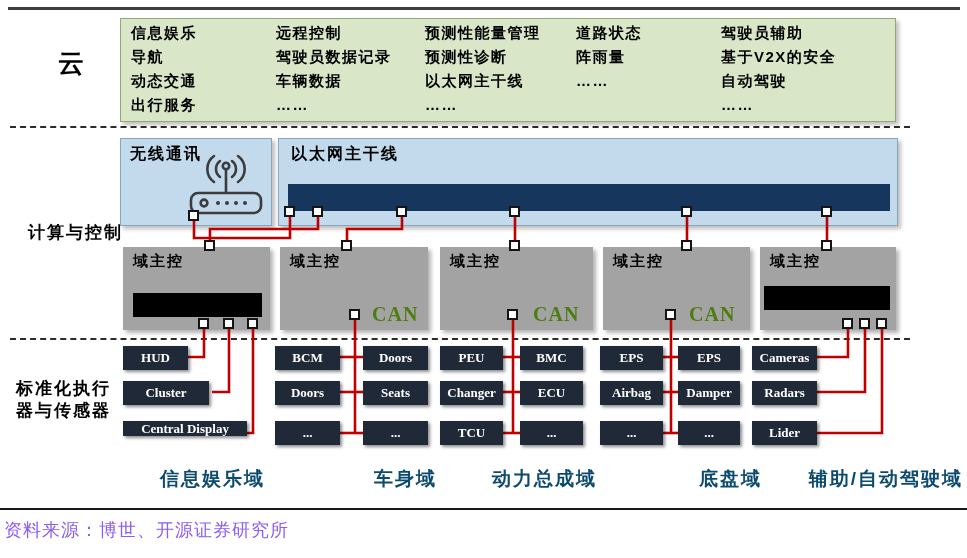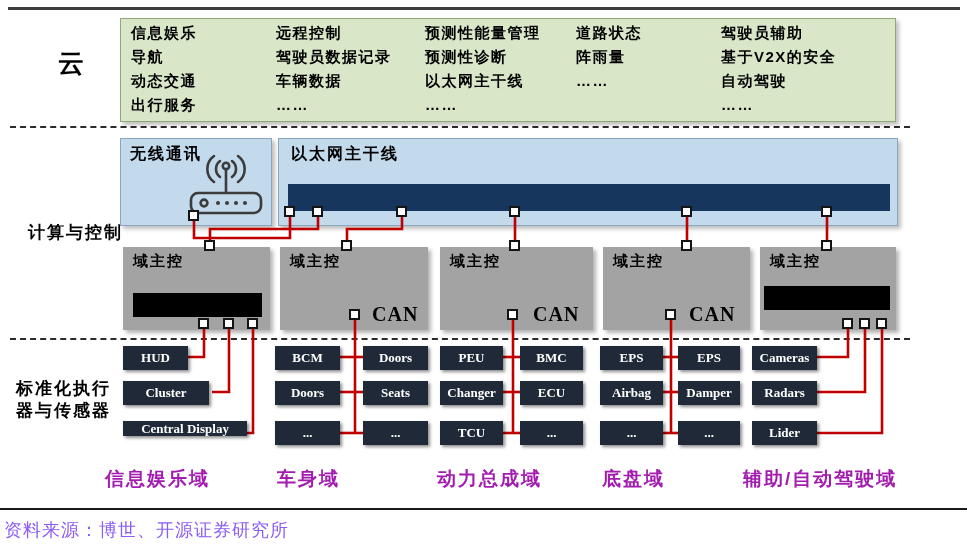--- a/index.html
+++ b/index.html
@@ -14,30 +14,30 @@
         letter-spacing:1.5px;white-space:nowrap;color:#000;}
   .blue-box{position:absolute;top:138px;height:86px;background:#c3d9ec;border:1px solid #8aa5bd;
             box-shadow:3px 3px 4px rgba(0,0,0,0.25);z-index:1;}
   .blue-label{position:absolute;left:9px;top:5px;font-size:16px;font-weight:bold;letter-spacing:2px;color:#000;}
   .navy-bar{position:absolute;left:9px;top:45px;width:602px;height:27px;background:#17365d;}
   .orange-box{position:absolute;top:247px;height:83px;background:#a3a3a3;
               box-shadow:3px 3px 4px rgba(0,0,0,0.3);z-index:1;}
   .obx-label{position:absolute;left:10px;top:5px;font-size:15px;font-weight:bold;letter-spacing:2px;color:#000;}
   .blackbar{position:absolute;background:#000;}
   .can{position:absolute;font-family:"Liberation Serif",serif;font-weight:bold;font-size:20px;
-       color:#000000;z-index:2;letter-spacing:1px;}
+       color:#4d7c0f;z-index:2;letter-spacing:1px;}
   .wires{position:absolute;left:0;top:0;z-index:2;pointer-events:none;}
   .sq{position:absolute;width:11px;height:11px;background:#fff;border:2px solid #141414;
       box-sizing:border-box;z-index:4;}
   .dev{position:absolute;height:24px;background:#1f2938;color:#fff;
        font-family:"Liberation Serif",serif;font-weight:bold;font-size:13px;
        display:flex;align-items:center;justify-content:center;
        box-shadow:2px 2px 3px rgba(0,0,0,0.45);z-index:3;white-space:nowrap;}
-  .redlbl{position:absolute;top:466px;height:26px;color:#a21caf;font-weight:bold;font-size:19px;
-          text-align:left;letter-spacing:2px;white-space:nowrap;}
+  .redlbl{position:absolute;top:466px;height:26px;color:#0c4a6e;font-weight:bold;font-size:19px;
+          text-align:right;letter-spacing:2px;white-space:nowrap;}
   .footer{position:absolute;left:4px;top:518px;font-size:18px;color:#8b5cf6;letter-spacing:1px;}
   .router{position:absolute;left:66px;top:14px;}
 </style>
 </head>
 <body>
 
 <div class="canvas">
 
   <div class="rule" style="left:8px;top:7px;width:952px;height:3px;"></div>
 

